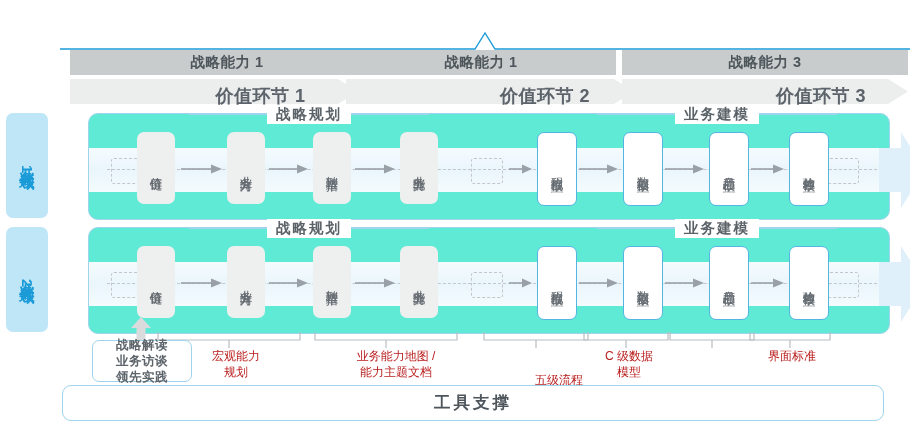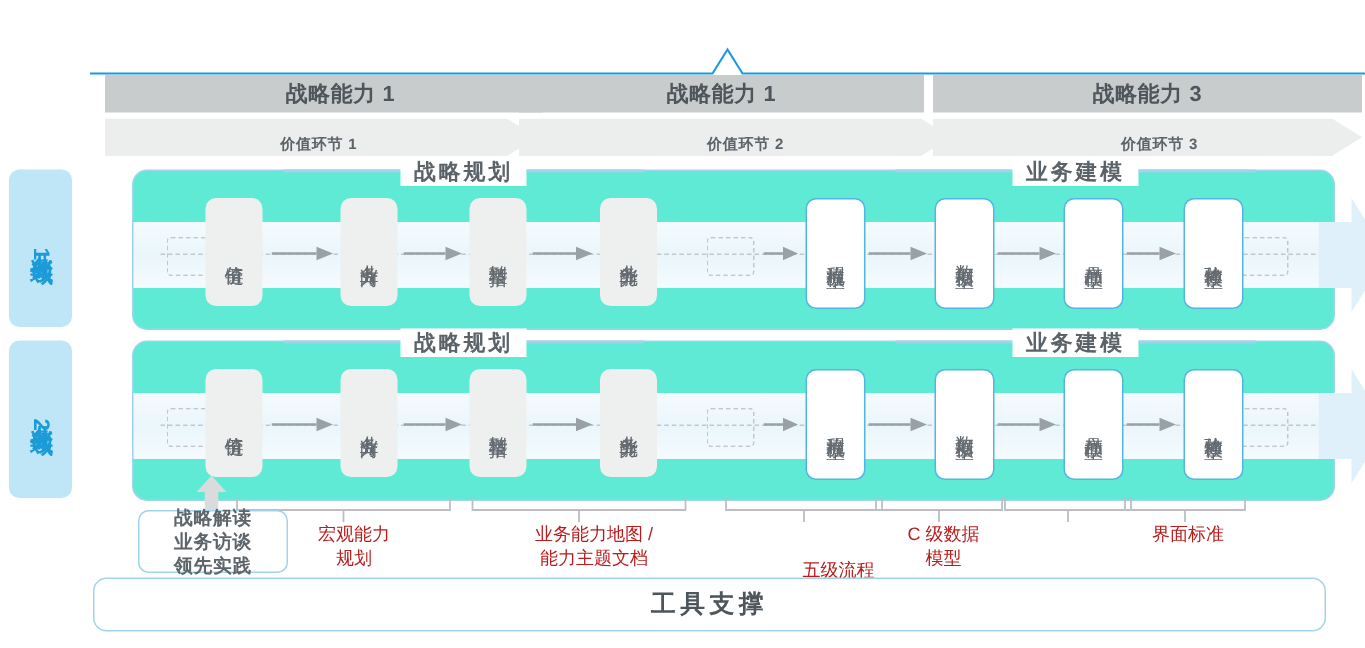--- a/index.html
+++ b/index.html
@@ -36,22 +36,23 @@
   }
   .cap-cell.c0{left:0px;width:270px;padding-left:22px;}
   .cap-cell.c1{left:276px;width:270px;}
   .cap-cell.c2{left:552px;width:286px;}
 
   
   .val-row{position:absolute;left:70px;top:79px;width:838px;height:25px;}
   .val-label{
     position:absolute;top:0;height:34px;
     display:flex;align-items:center;justify-content:center;
-    color:#5c636a;font-size:10px;font-weight:bold;letter-spacing:.5px;
+    color:#5c636a;font-size:18px;font-weight:bold;letter-spacing:.5px;
     z-index:2;
+    margin-left:48px;
   }
   .val-label.v0{left:0px;width:285px;}
   .val-label.v1{left:292px;width:270px;}
   .val-label.v2{left:568px;width:270px;}
 
   
   .domain-tag{
     position:absolute;left:6px;width:42px;
     background:#bfe6f7;
     border-radius:7px;

